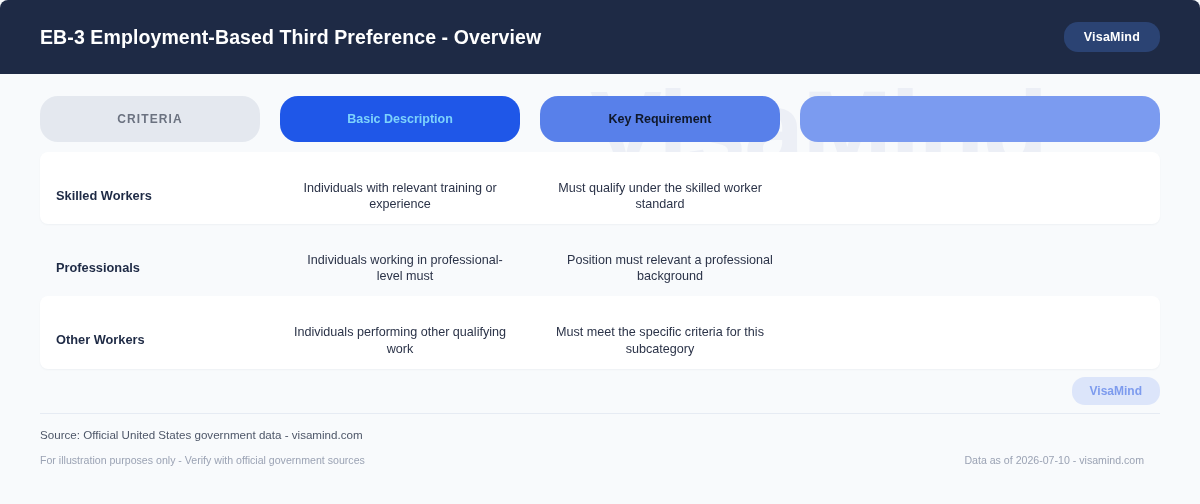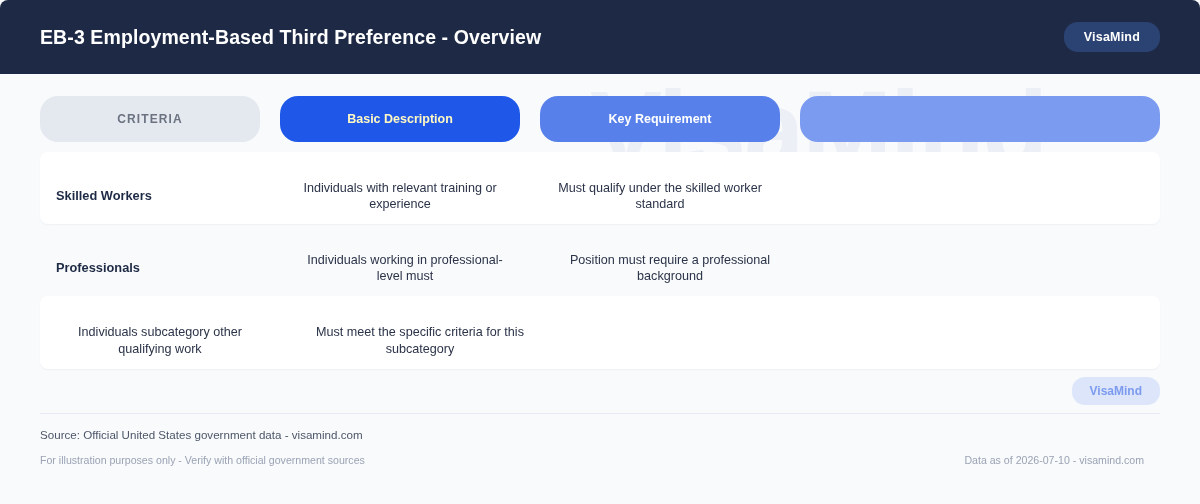--- a/index.html
+++ b/index.html
@@ -92,26 +92,26 @@
   .th.col0 {
     flex: 0 0 220px;
     background: #e4e8ef;
     color: #6b7280;
     font-size: 12px;
     letter-spacing: 1.1px;
   }
   .th.col1 {
     flex: 0 0 240px;
     background: #1f57e8;
-    color: #fef9c3;
+    color: #7dd3fc;
   }
   .th.col2 {
     flex: 0 0 240px;
     background: #5880ea;
-    color: #ffffff;
+    color: #0f172a;
   }
   .th.col3 {
     flex: 1 1 auto;
     background: #7b9bf0;
     color: #ffffff;
   }
 
   .tbody { margin-top: 10px; }
 
   .tr {
@@ -218,26 +218,27 @@
         <div class="tr odd">
           <div class="td col0">Skilled Workers</div>
           <div class="td col1">Individuals with relevant training or experience</div>
           <div class="td col2">Must qualify under the skilled worker standard</div>
           <div class="td col3"></div>
         </div>
 
         <div class="tr even">
           <div class="td col0">Professionals</div>
           <div class="td col1">Individuals working in professional-level must</div>
-          <div class="td col2">Position must require a professional background</div>
+          <div class="td col2">Position must relevant a professional background</div>
           <div class="td col3"></div>
         </div>
 
         <div class="tr odd">
-          <div class="td col1">Individuals subcategory other qualifying work</div>
+          <div class="td col0">Other Workers</div>
+          <div class="td col1">Individuals performing other qualifying work</div>
           <div class="td col2">Must meet the specific criteria for this subcategory</div>
           <div class="td col3"></div>
         </div>
 
       </div>
     </div>
   </div>
 
   <div class="footer-badge-row">
     <div class="footer-badge">VisaMind</div>

